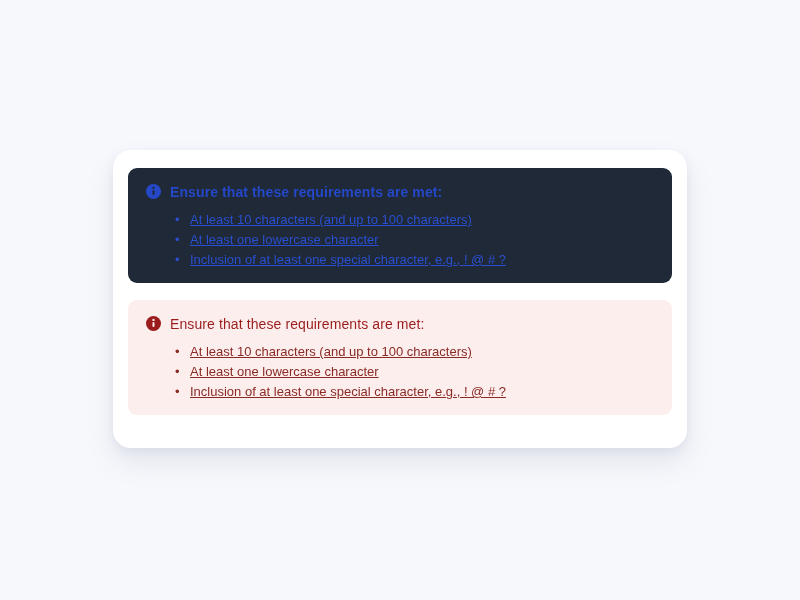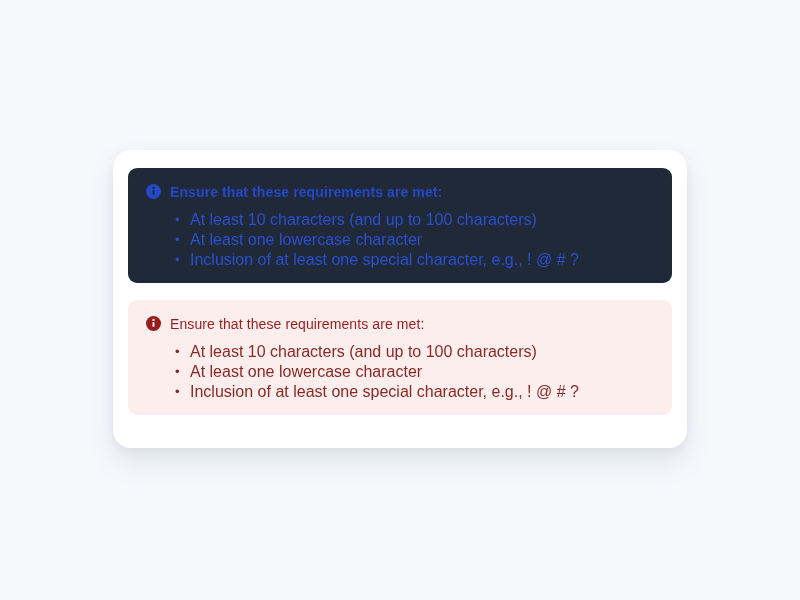--- a/index.html
+++ b/index.html
@@ -88,23 +88,24 @@
   
   .req-list {
     list-style: none;
     margin: 11px 0 0 0;
     padding: 0;
   }
 
   .req-list li {
     position: relative;
     padding-left: 44px;
-    font-size: 16px;
+    font-size: 13px;
     line-height: 20px;
     white-space: nowrap;
+    text-decoration: underline;
   }
 
   .req-list li::before {
     content: "\2022";
     position: absolute;
     left: 29px;
     top: 0;
     font-size: 13px;
     line-height: 20px;
   }

